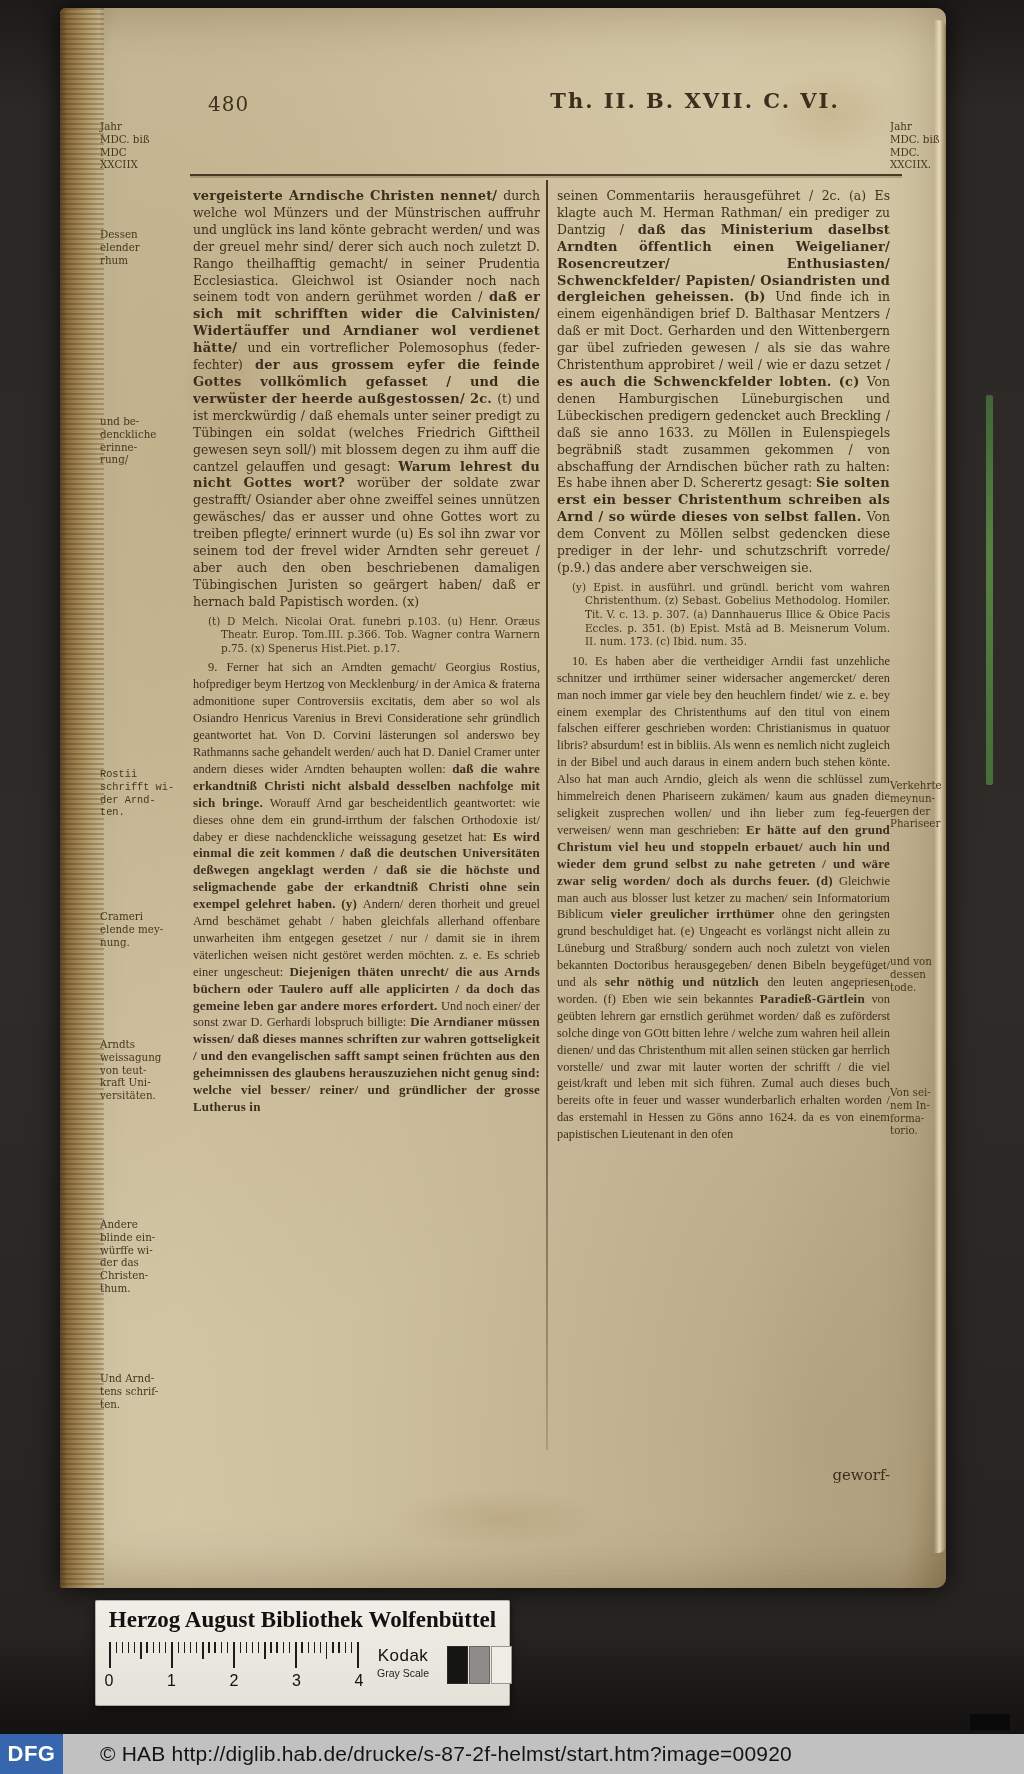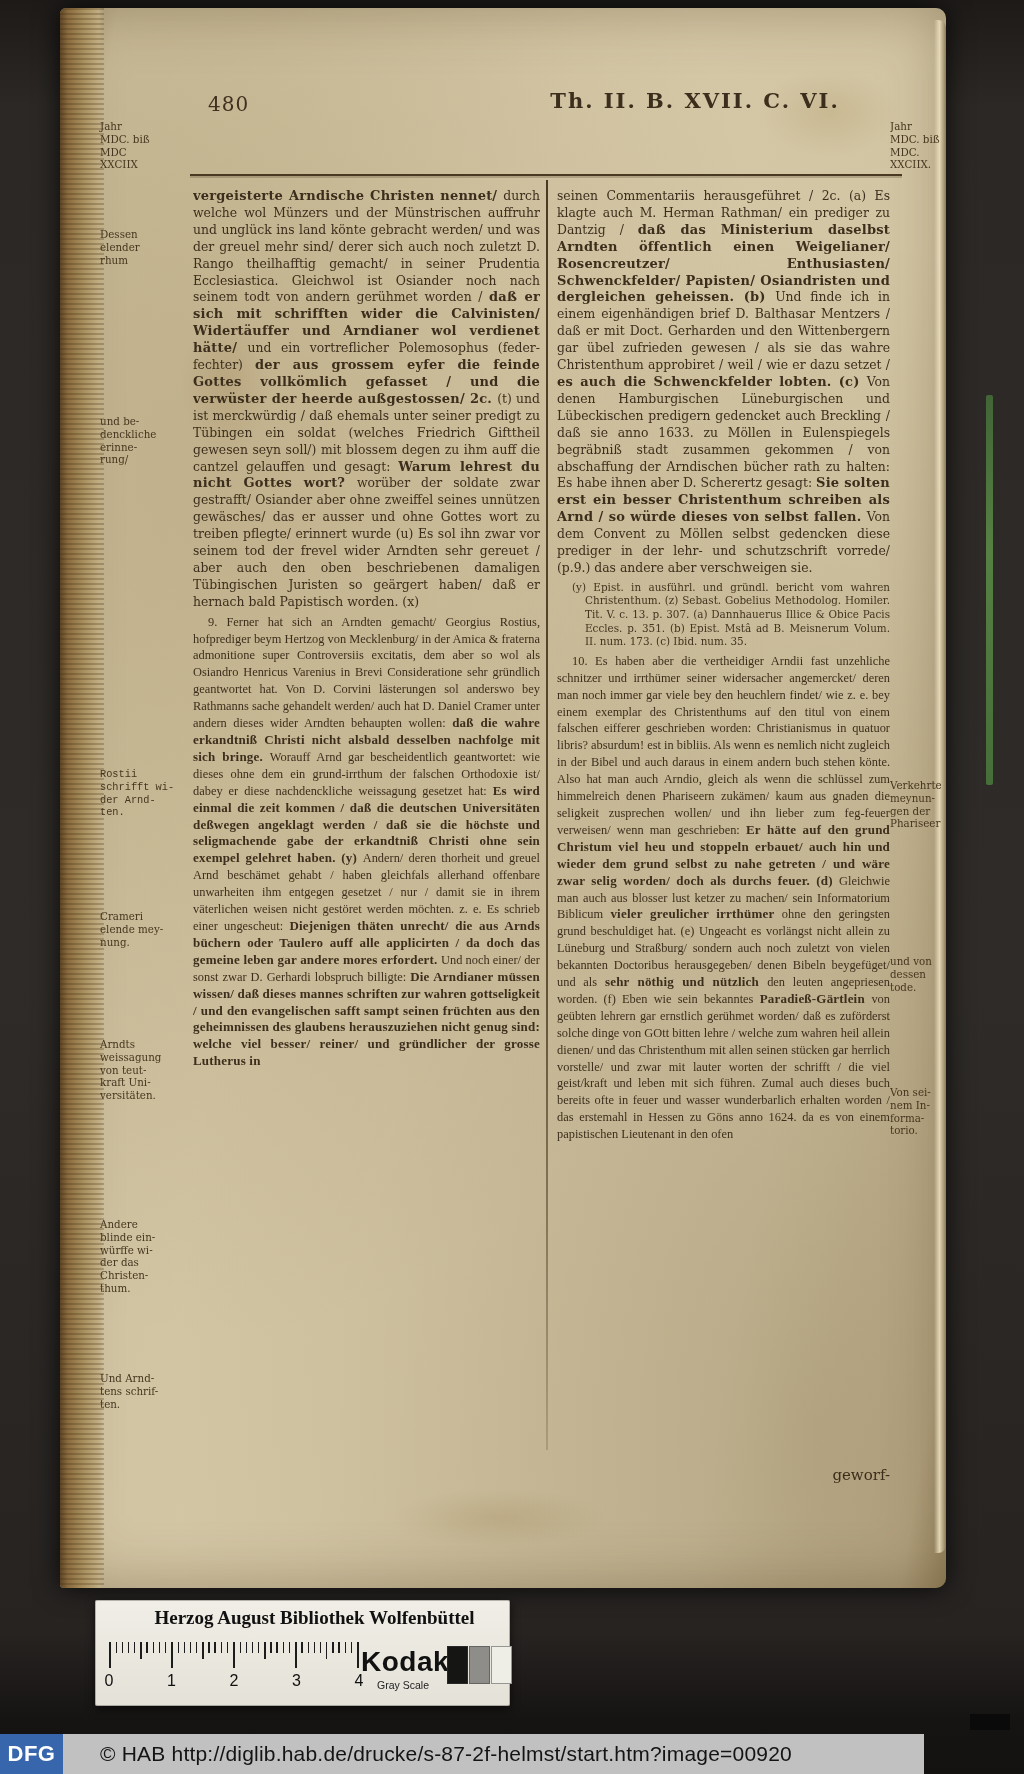--- a/index.html
+++ b/index.html
@@ -61,36 +61,36 @@
   .green-sliver{position:absolute;left:986px;top:395px;width:7px;height:390px;
     background:linear-gradient(180deg,#46703a,#5d9048 40%,#4a7a3c 100%);opacity:.85;border-radius:2px;}
 
   
   .kodak-card{
     position:absolute;left:95px;top:1600px;width:415px;height:106px;
     background:linear-gradient(180deg,#f0eee6,#e4e1d8);
     border-radius:2px;box-shadow:0 3px 10px rgba(0,0,0,.6), inset 0 0 0 1px rgba(0,0,0,.25);
     font-family:"Liberation Serif", serif;
   }
-  .card-title{position:absolute;left:0;top:7px;width:100%;text-align:center;font-size:19px;font-weight:700;color:#111;padding-left:12px;}
+  .card-title{position:absolute;left:0;top:7px;width:100%;text-align:center;font-size:23px;font-weight:700;color:#111;}
   .ruler{position:absolute;left:14px;top:42px;width:250px;height:56px;}
   .ticks{position:absolute;left:0;top:0;width:250px;height:28px;display:flex;justify-content:space-between;align-items:flex-start;}
   .tick{width:1.4px;height:11px;background:#1c1c1c;}
   .tick.half{height:17px;}
   .tick.major{height:26px;width:1.8px;}
   .numbers{position:absolute;left:0;top:30px;width:250px;height:22px;font-family:"Liberation Sans",sans-serif;font-size:16px;color:#111;}
   .numbers span{position:absolute;transform:translateX(-50%);}
   .kodak-brand{position:absolute;left:266px;top:46px;width:84px;text-align:center;color:#111;}
-  .kodak-logo{font-family:"Liberation Sans",sans-serif;font-weight:700;font-size:28px;letter-spacing:.5px;}
+  .kodak-logo{font-family:"Liberation Sans",sans-serif;font-weight:400;font-size:17px;letter-spacing:.5px;}
   .grayscale-label{font-family:"Liberation Sans",sans-serif;font-size:10.5px;margin-top:1px;color:#222;}
   .patches{position:absolute;left:352px;top:46px;display:flex;}
   .patch{width:19px;height:36px;margin-right:1px;border:1px solid rgba(60,60,60,.5);}
 
   
-  .footer-bar{position:absolute;left:0;bottom:0;width:924px;height:40px;background:#c1c1c1;}
+  .footer-bar{position:absolute;left:0;bottom:0;width:1024px;height:40px;background:#c1c1c1;}
   .dfg-logo{
     position:absolute;left:0;top:0;width:63px;height:40px;background:#3766ad;
     color:#fff;font-family:"Liberation Sans",sans-serif;font-weight:700;font-size:22px;
     display:flex;align-items:center;justify-content:center;letter-spacing:.5px;
   }
   .copyright{
     position:absolute;left:100px;top:0;height:40px;display:flex;align-items:center;
     font-family:"Liberation Sans",sans-serif;font-size:21px;color:#141414;letter-spacing:.2px;
   }
   .dark-notch{position:absolute;right:14px;bottom:44px;width:40px;height:16px;background:#0a0a0a;}
@@ -164,20 +164,21 @@
 Gärtleins.</div>
       <div class="margin-note" style="top: 1378px;">Dessen
 wunder-
 bare er-
 haltung
 im feuer.</div>
     </div>
 
   <div id="left-column" class="column left">
       <div class="block body"><span class="seg-emph">vergeisterte Arndische Christen nennet/ </span><span class="seg-plain">durch welche wol Münzers und der Münstrischen auffruhr und unglück ins land könte gebracht werden/ und was der greuel mehr sind/ derer sich auch noch zuletzt D. Rango theilhafftig gemacht/ in seiner Prudentia Ecclesiastica. Gleichwol ist Osiander noch nach seinem todt von andern gerühmet worden / </span><span class="seg-emph">daß er sich mit schrifften wider die Calvinisten/ Widertäuffer und Arndianer wol verdienet hätte/ </span><span class="seg-plain">und ein vortreflicher Polemosophus (feder-fechter) </span><span class="seg-emph">der aus grossem eyfer die feinde Gottes vollkömlich gefasset / und die verwüster der heerde außgestossen/ 2c. </span><span class="seg-plain">(t) und ist merckwürdig / daß ehemals unter seiner predigt zu Tübingen ein soldat (welches Friedrich Gifttheil gewesen seyn soll/) mit blossem degen zu ihm auff die cantzel gelauffen und gesagt: </span><span class="seg-emph">Warum lehrest du nicht Gottes wort? </span><span class="seg-plain">worüber der soldate zwar gestrafft/ Osiander aber ohne zweiffel seines unnützen gewäsches/ das er ausser und ohne Gottes wort zu treiben pflegte/ erinnert wurde (u) Es sol ihn zwar vor seinem tod der frevel wider Arndten sehr gereuet / aber auch den oben beschriebenen damaligen Tübingischen Juristen so geärgert haben/ daß er hernach bald Papistisch worden. (x)</span></div>
+      <div class="block footnote"><span class="seg-plain">(t) D Melch. Nicolai Orat. funebri p.103. (u) Henr. Oræus Theatr. Europ. Tom.III. p.366. Tob. Wagner contra Warnern p.75. (x) Spenerus Hist.Piet. p.17.</span></div>
       <div class="block body-indent"><span class="seg-plain">9. Ferner hat sich an Arndten gemacht/ Georgius Rostius, hofprediger beym Hertzog von Mecklenburg/ in der Amica &amp; fraterna admonitione super Controversiis excitatis, dem aber so wol als Osiandro Henricus Varenius in Brevi Consideratione sehr gründlich geantwortet hat. Von D. Corvini lästerungen sol anderswo bey Rathmanns sache gehandelt werden/ auch hat D. Daniel Cramer unter andern dieses wider Arndten behaupten wollen: </span><span class="seg-emph">daß die wahre erkandtniß Christi nicht alsbald desselben nachfolge mit sich bringe. </span><span class="seg-plain">Worauff Arnd gar bescheidentlich geantwortet: wie dieses ohne dem ein grund-irrthum der falschen Orthodoxie ist/ dabey er diese nachdenckliche weissagung gesetzet hat: </span><span class="seg-emph">Es wird einmal die zeit kommen / daß die deutschen Universitäten deßwegen angeklagt werden / daß sie die höchste und seligmachende gabe der erkandtniß Christi ohne sein exempel gelehret haben. (y) </span><span class="seg-plain">Andern/ deren thorheit und greuel Arnd beschämet gehabt / haben gleichfals allerhand offenbare unwarheiten ihm entgegen gesetzet / nur / damit sie in ihrem väterlichen weisen nicht gestöret werden möchten. z. e. Es schrieb einer ungescheut: </span><span class="seg-emph">Diejenigen thäten unrecht/ die aus Arnds büchern oder Taulero auff alle applicirten / da doch das gemeine leben gar andere mores erfordert. </span><span class="seg-plain">Und noch einer/ der sonst zwar D. Gerhardi lobspruch billigte: </span><span class="seg-emph">Die Arndianer müssen wissen/ daß dieses mannes schriften zur wahren gottseligkeit / und den evangelischen safft sampt seinen früchten aus den geheimnissen des glaubens herauszuziehen nicht genug sind: welche viel besser/ reiner/ und gründlicher der grosse Lutherus in</span></div>
     </div>
   <div id="right-column" class="column right">
       <div class="block body"><span class="seg-plain">seinen Commentariis herausgeführet / 2c. (a) Es klagte auch M. Herman Rathman/ ein prediger zu Dantzig / </span><span class="seg-emph">daß das Ministerium daselbst Arndten öffentlich einen Weigelianer/ Rosencreutzer/ Enthusiasten/ Schwenckfelder/ Papisten/ Osiandristen und dergleichen geheissen. (b) </span><span class="seg-plain">Und finde ich in einem eigenhändigen brief D. Balthasar Mentzers / daß er mit Doct. Gerharden und den Wittenbergern gar übel zufrieden gewesen / als sie das wahre Christenthum approbiret / weil / wie er dazu setzet / </span><span class="seg-emph">es auch die Schwenckfelder lobten. (c) </span><span class="seg-plain">Von denen Hamburgischen Lüneburgischen und Lübeckischen predigern gedencket auch Breckling / daß sie anno 1633. zu Möllen in Eulenspiegels begräbniß stadt zusammen gekommen / von abschaffung der Arndischen bücher rath zu halten: Es habe ihnen aber D. Scherertz gesagt: </span><span class="seg-emph">Sie solten erst ein besser Christenthum schreiben als Arnd / so würde dieses von selbst fallen. </span><span class="seg-plain">Von dem Convent zu Möllen selbst gedencken diese prediger in der lehr- und schutzschrift vorrede/ (p.9.) das andere aber verschweigen sie.</span></div>
       <div class="block footnote"><span class="seg-plain">(y) Epist. in ausführl. und gründl. bericht vom wahren Christenthum. (z) Sebast. Gobelius Methodolog. Homiler. Tit. V. c. 13. p. 307. (a) Dannhauerus Illice &amp; Obice Pacis Eccles. p. 351. (b) Epist. Mstâ ad B. Meisnerum Volum. II. num. 173. (c) Ibid. num. 35.</span></div>
       <div class="block body-indent"><span class="seg-plain">10. Es haben aber die vertheidiger Arndii fast unzehliche schnitzer und irrthümer seiner widersacher angemercket/ deren man noch immer gar viele bey den heuchlern findet/ wie z. e. bey einem exemplar des Christenthums auf den titul von einem falschen eifferer geschrieben worden: Christianismus in quatuor libris? absurdum! est in bibliis. Als wenn es nemlich nicht zugleich in der Bibel und auch daraus in einem andern buch stehen könte. Also hat man auch Arndio, gleich als wenn die schlüssel zum himmelreich denen Phariseern zukämen/ kaum aus gnaden die seligkeit zusprechen wollen/ und ihn lieber zum feg-feuer verweisen/ wenn man geschrieben: </span><span class="seg-emph">Er hätte auf den grund Christum viel heu und stoppeln erbauet/ auch hin und wieder dem grund selbst zu nahe getreten / und wäre zwar selig worden/ doch als durchs feuer. (d) </span><span class="seg-plain">Gleichwie man auch aus blosser lust ketzer zu machen/ sein Informatorium Biblicum </span><span class="seg-emph">vieler greulicher irrthümer </span><span class="seg-plain">ohne den geringsten grund beschuldiget hat. (e) Ungeacht es vorlängst nicht allein zu Lüneburg und Straßburg/ sondern auch noch zuletzt von vielen bekannten Doctoribus herausgegeben/ denen Bibeln beygefüget/ und als </span><span class="seg-emph">sehr nöthig und nützlich </span><span class="seg-plain">den leuten angepriesen worden. (f) Eben wie sein bekanntes </span><span class="seg-emph">Paradieß-Gärtlein </span><span class="seg-plain">von geübten lehrern gar ernstlich gerühmet worden/ daß es zuförderst solche dinge von GOtt bitten lehre / welche zum wahren heil allein dienen/ und das Christenthum mit allen seinen stücken gar herrlich vorstelle/ und zwar mit lauter worten der schrifft / die viel geist/kraft und leben mit sich führen. Zumal auch dieses buch bereits ofte in feuer und wasser wunderbarlich erhalten worden / das erstemahl in Hessen zu Göns anno 1624. da es von einem papistischen Lieutenant in den ofen</span></div>
     </div>
 
   <div class="catchword">geworf-</div>
 </div>

